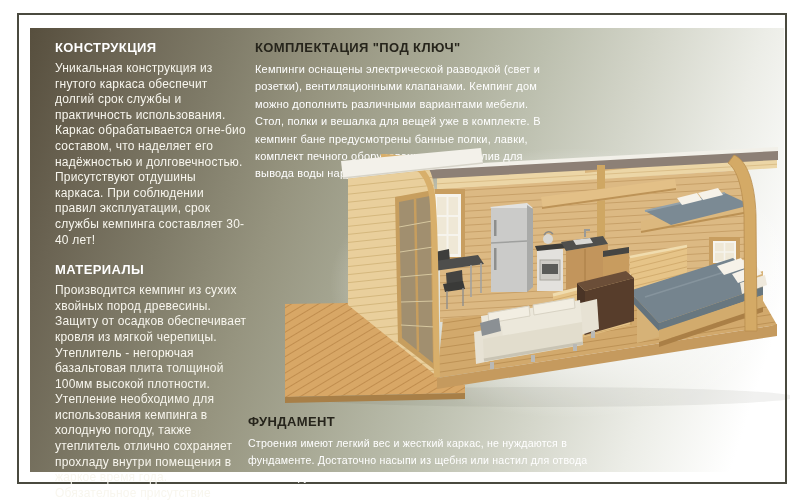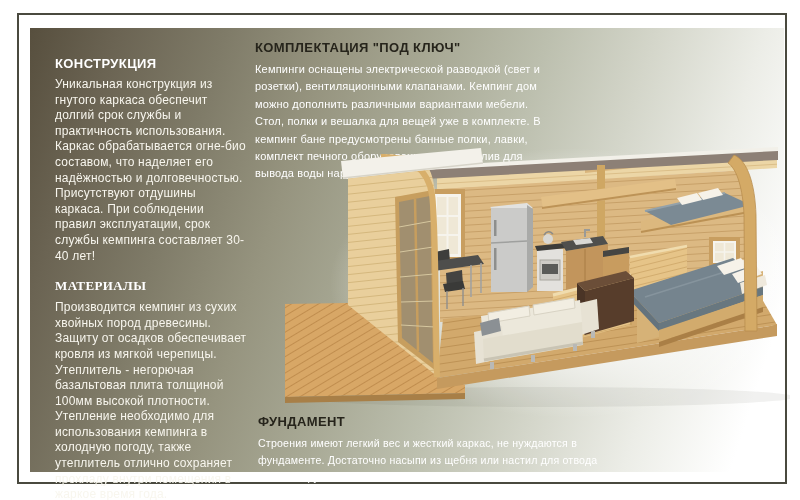--- a/index.html
+++ b/index.html
@@ -15,28 +15,28 @@
   }
   .card{
     position:absolute;left:30px;top:28px;width:754px;height:444px;
     background-image:
       radial-gradient(ellipse 320px 180px at 540px 255px, rgba(255,255,255,.93) 0%, rgba(255,255,255,.55) 45%, rgba(255,255,255,0) 75%),
       linear-gradient(108deg,#574f3e 0%,#6b6453 10%,#7f7b68 22%,#96947f 34%,#a8a995 46%,#bcbfae 58%,#d4d6ca 70%,#ecede7 82%,#ffffff 94%);
   }
   .col{position:absolute;}
   h2{margin:0 0 6px 0;font-size:13px;font-weight:bold;letter-spacing:.4px;}
   p{margin:0;}
-  .light-h{color:#ffffff;margin-top:16px;}
+  .light-h{color:#ffffff;}
   .dark-h{color:#26241b;}
   .left-col{left:55px;top:40px;width:192px;color:#f8f6ee;}
   .left-col p{font-size:12px;line-height:15.6px;letter-spacing:.2px;}
-  .left-col .second{margin-top:14px;font-family:Liberation Serif, serif;}
+  .left-col .second{margin-top:14px;}
   .mid-col{left:255px;top:40px;width:298px;}
   .mid-col p{font-size:11px;line-height:17.4px;color:#ffffff;letter-spacing:.2px;}
-  .found-col{left:258px;top:414px;width:362px;}
+  .found-col{left:248px;top:414px;width:362px;}
   .found-col p{font-size:10.6px;line-height:17px;color:#ffffff;letter-spacing:.2px;}
   svg{display:block;}
 </style>
 </head>
 <body>
 
 <div class="card"></div>
 <div class="frame"></div>
 
 <div class="col left-col">

